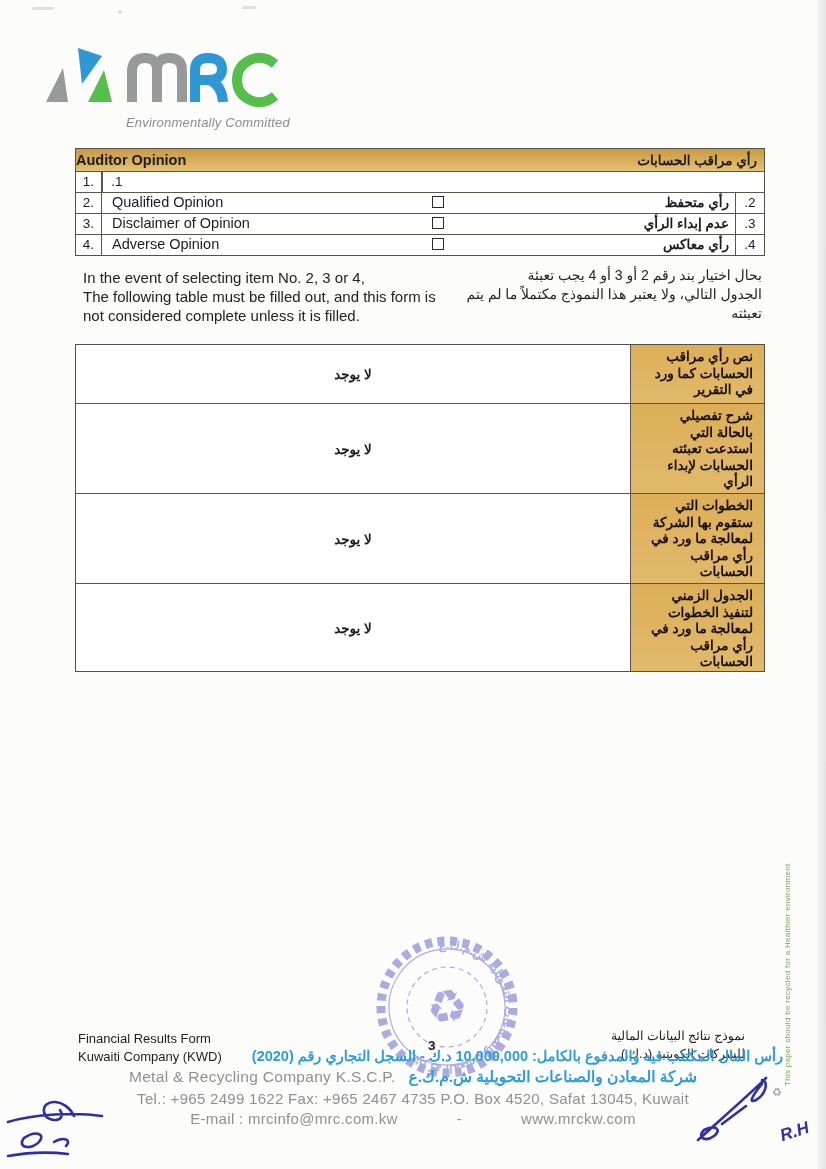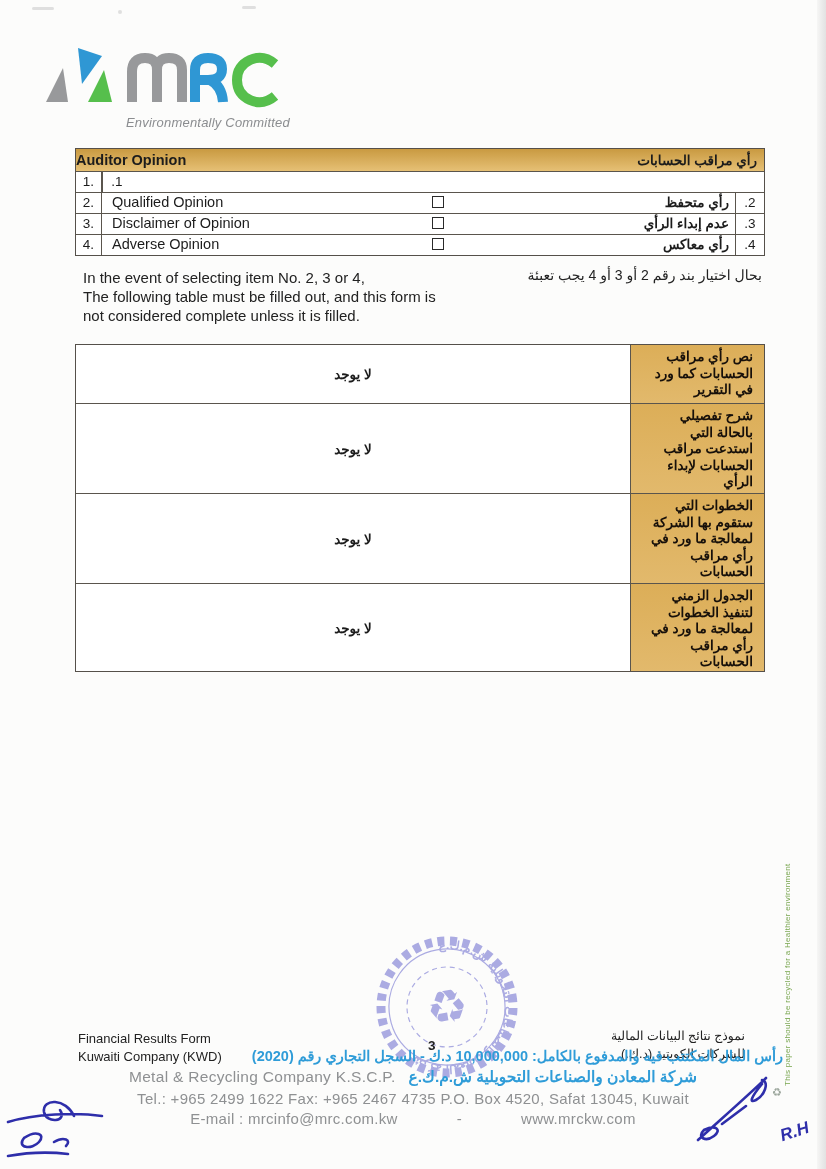--- a/index.html
+++ b/index.html
@@ -152,30 +152,31 @@
     </div>
   </div>
 
   <div class="note-en">
     <div>In the event of selecting item No. 2, 3 or 4,</div>
     <div>The following table must be filled out, and this form is</div>
     <div>not considered complete unless it is filled.</div>
   </div>
   <div class="note-ar">
     <div>بحال اختيار بند رقم 2 أو 3 أو 4 يجب تعبئة</div>
+    <div>الجدول التالي، ولا يعتبر هذا النموذج مكتملاً ما لم يتم تعبئته</div>
   </div>
 
   <div class="t2">
     <div class="t2row" style="height:58px">
       <div class="t2val">لا يوجد</div>
       <div class="t2label">نص رأي مراقب الحسابات كما ورد في التقرير</div>
     </div>
     <div class="t2row" style="height:89px">
       <div class="t2val">لا يوجد</div>
-      <div class="t2label">شرح تفصيلي بالحالة التي استدعت مراقب الحسابات لإبداء الرأي</div>
+      <div class="t2label">شرح تفصيلي بالحالة التي استدعت تعبئته الحسابات لإبداء الرأي</div>
     </div>
     <div class="t2row" style="height:89px">
       <div class="t2val">لا يوجد</div>
       <div class="t2label">الخطوات التي ستقوم بها الشركة لمعالجة ما ورد في رأي مراقب الحسابات</div>
     </div>
     <div class="t2row" style="height:87px">
       <div class="t2val">لا يوجد</div>
       <div class="t2label">الجدول الزمني لتنفيذ الخطوات لمعالجة ما ورد في رأي مراقب الحسابات</div>
     </div>
   </div>

